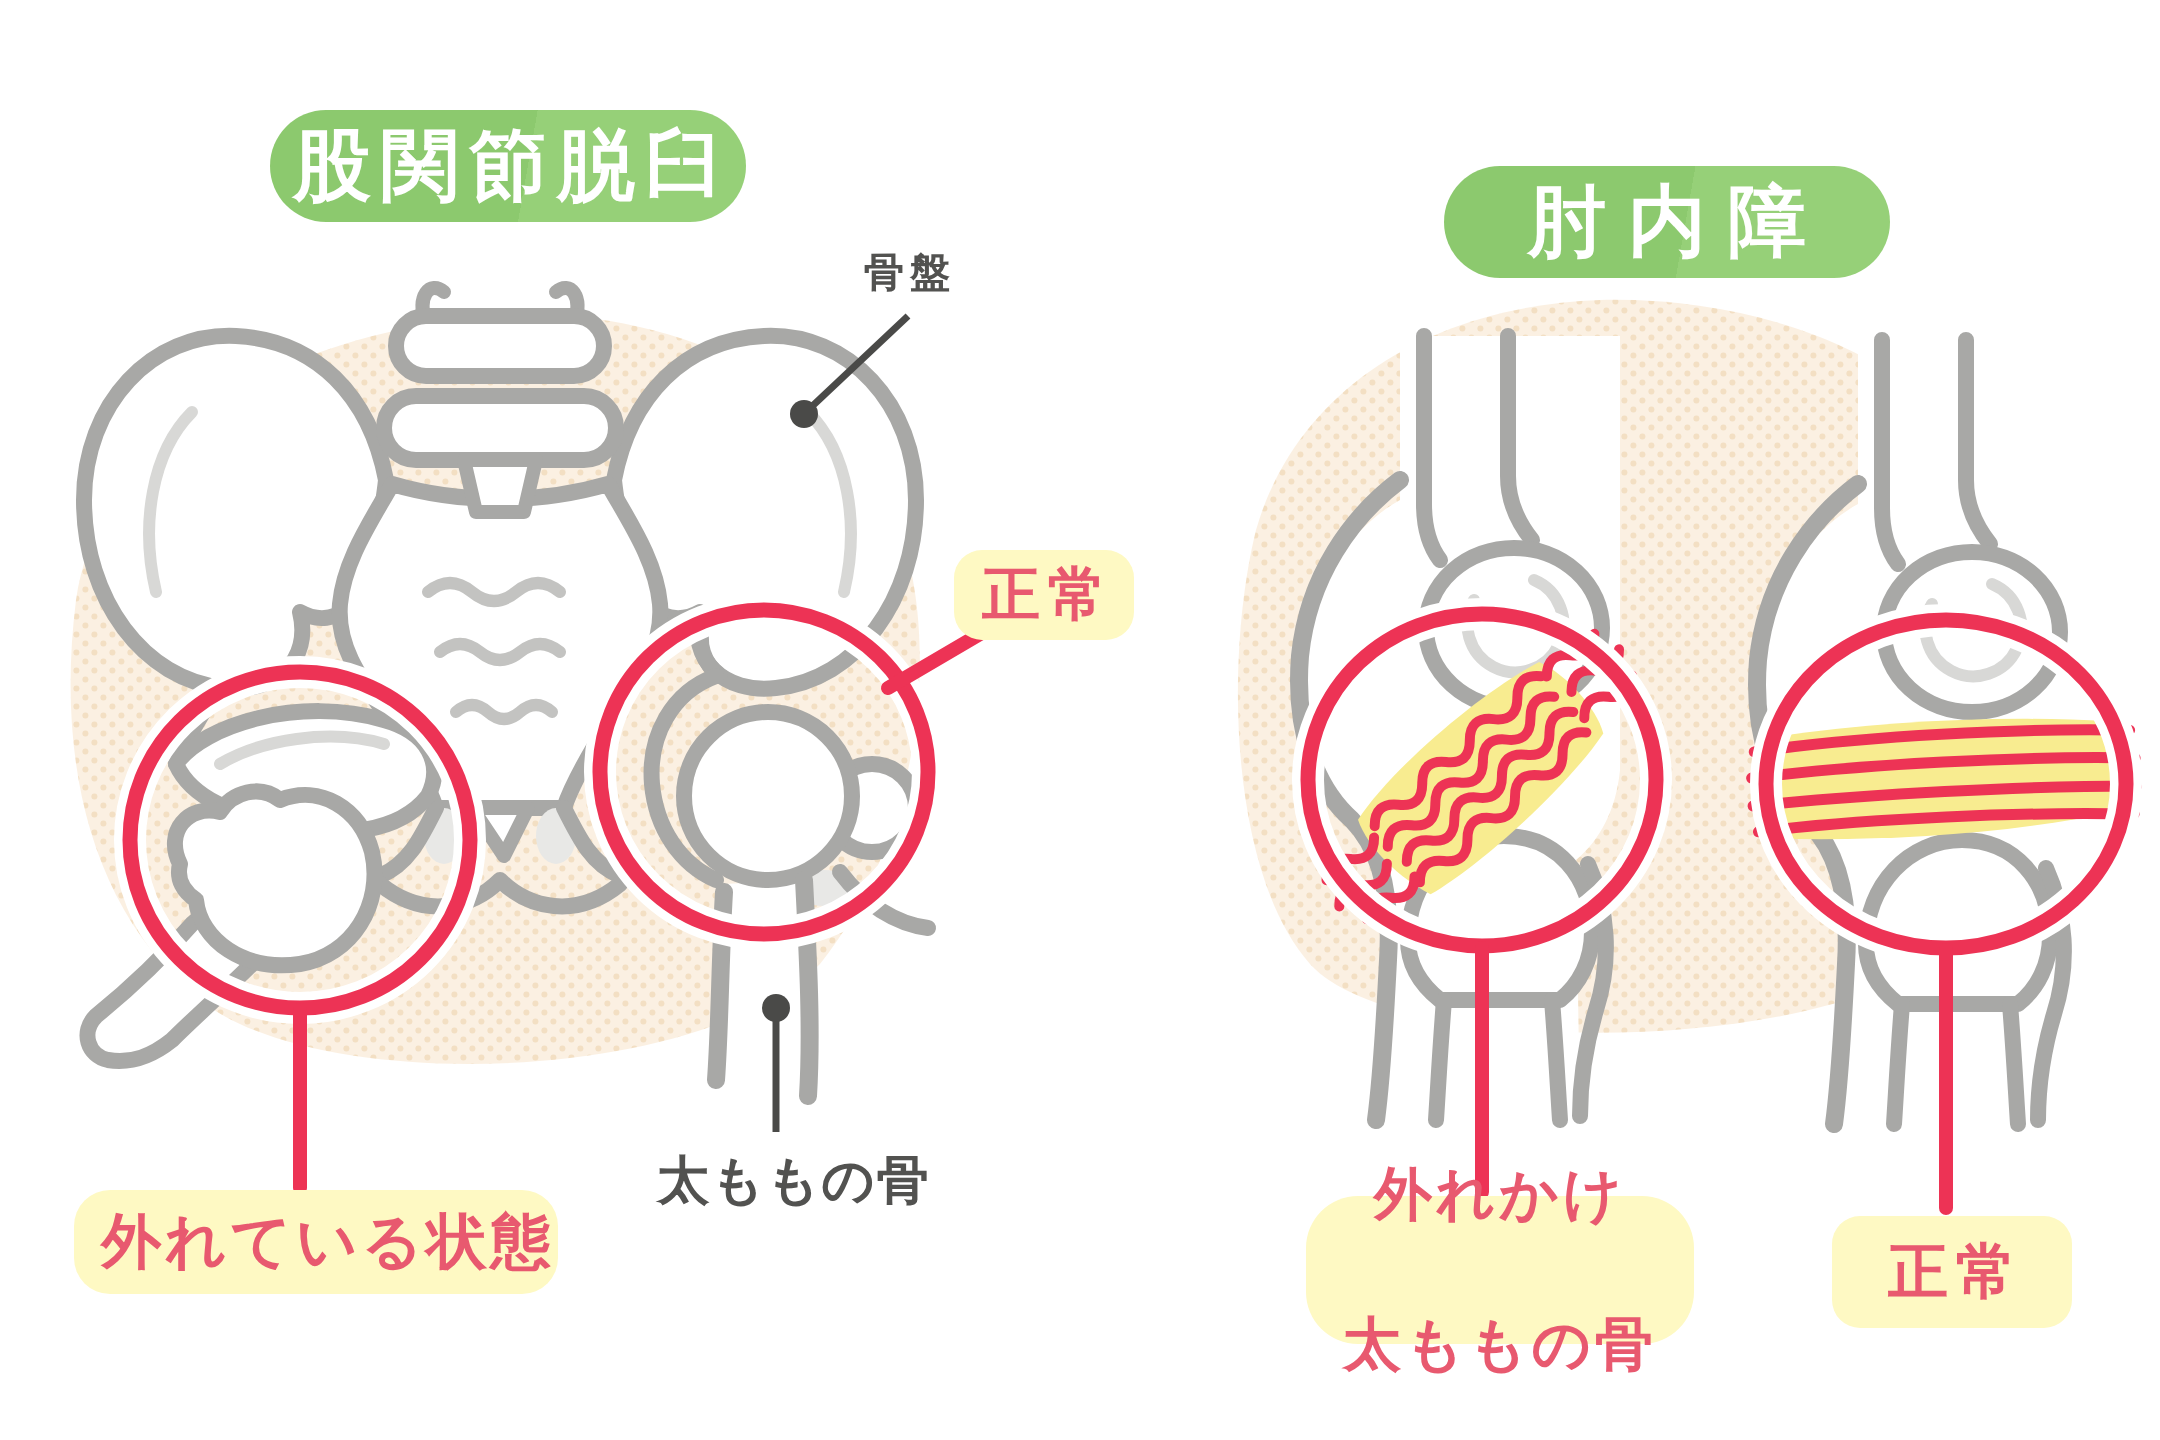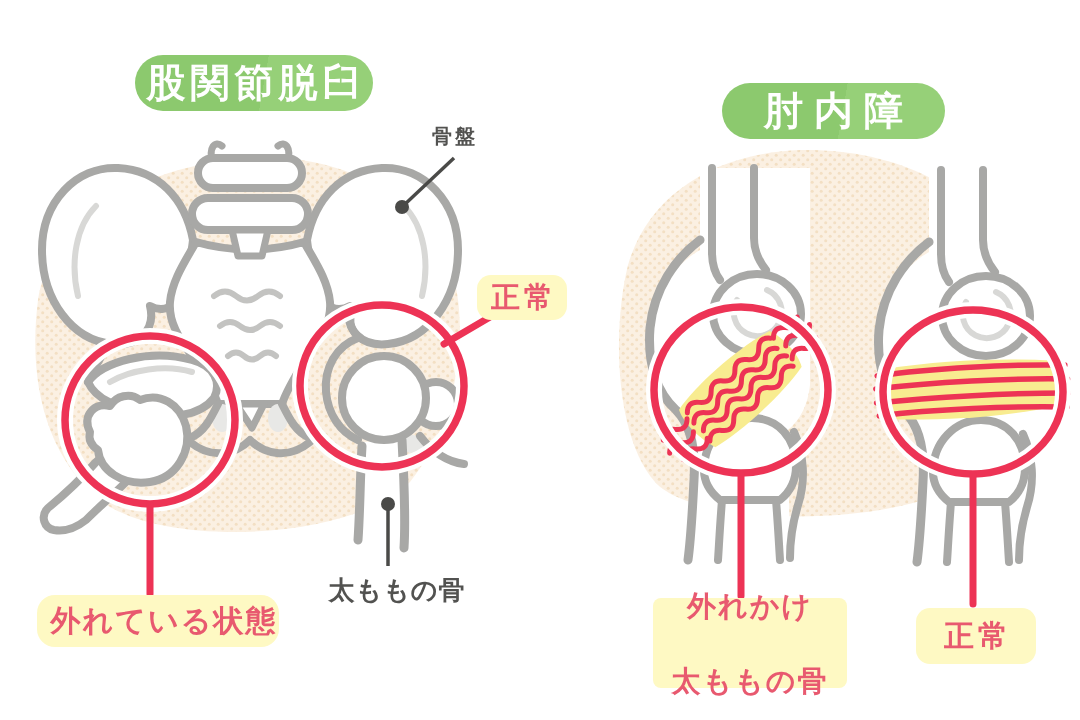--- a/index.html
+++ b/index.html
@@ -25,21 +25,21 @@
   }
   .anno-pelvis{left:432px;top:123px;font-size:20px;}
   .anno-femur{left:328px;top:573px;width:138px;font-size:26px;text-align:center;letter-spacing:1px;}
   .ylabel{
     position:absolute;background:#fef9c3;border-radius:14px;
     color:#e8596f;font-weight:bold;
     display:flex;align-items:center;justify-content:center;flex-direction:column;
   }
   .yl-normal-left{left:477px;top:275px;width:90px;height:45px;font-size:29px;letter-spacing:4px;text-indent:4px;}
   .yl-dislocated{left:37px;top:595px;width:230px;height:52px;font-size:30px;letter-spacing:2px;border-radius:18px;padding-left:12px;}
-  .yl-partial{left:653px;top:598px;width:194px;height:90px;font-size:29px;line-height:40px;letter-spacing:2px;border-radius:8px;gap:35px;}
+  .yl-partial{left:653px;top:598px;width:194px;height:74px;font-size:29px;line-height:40px;letter-spacing:2px;border-radius:26px;gap:35px;}
   .yl-normal-right{left:916px;top:608px;width:120px;height:56px;font-size:30px;letter-spacing:4px;text-indent:4px;}
   .yl-partial .line{display:block;text-align:center;}
 </style>
 </head>
 <body>
 
 <div class="canvas">
 
   <svg class="art" width="1080" height="720" viewBox="0 0 1080 720">
     <defs>

